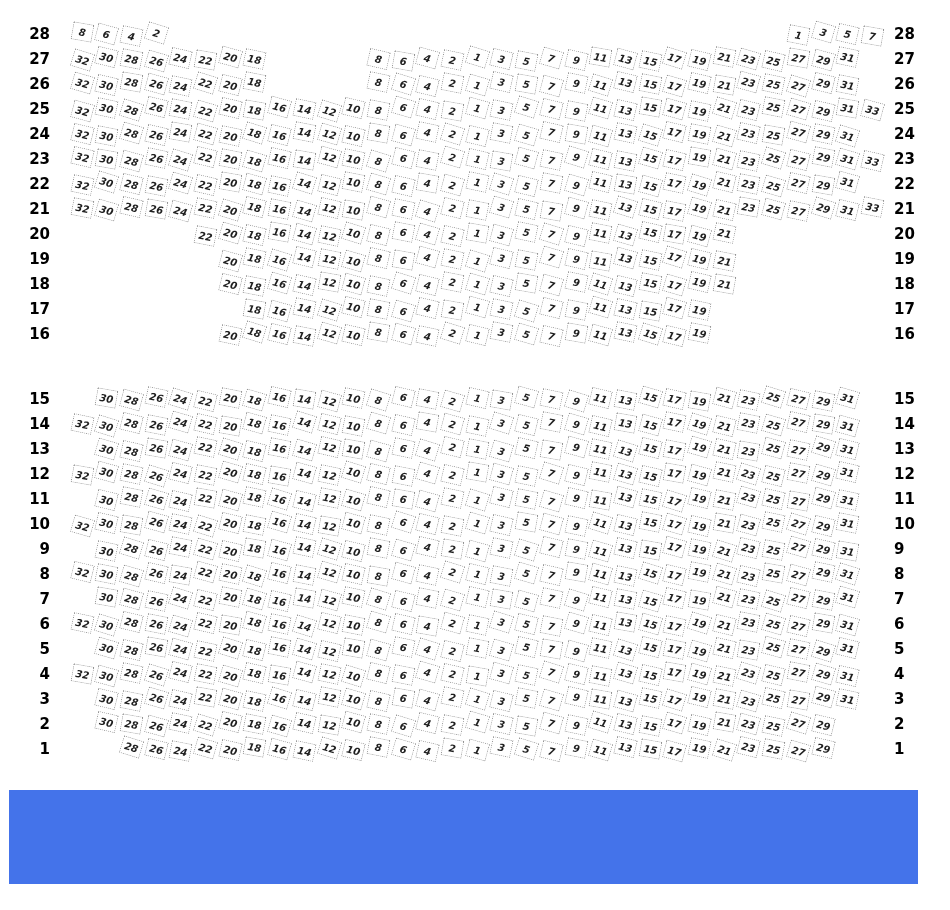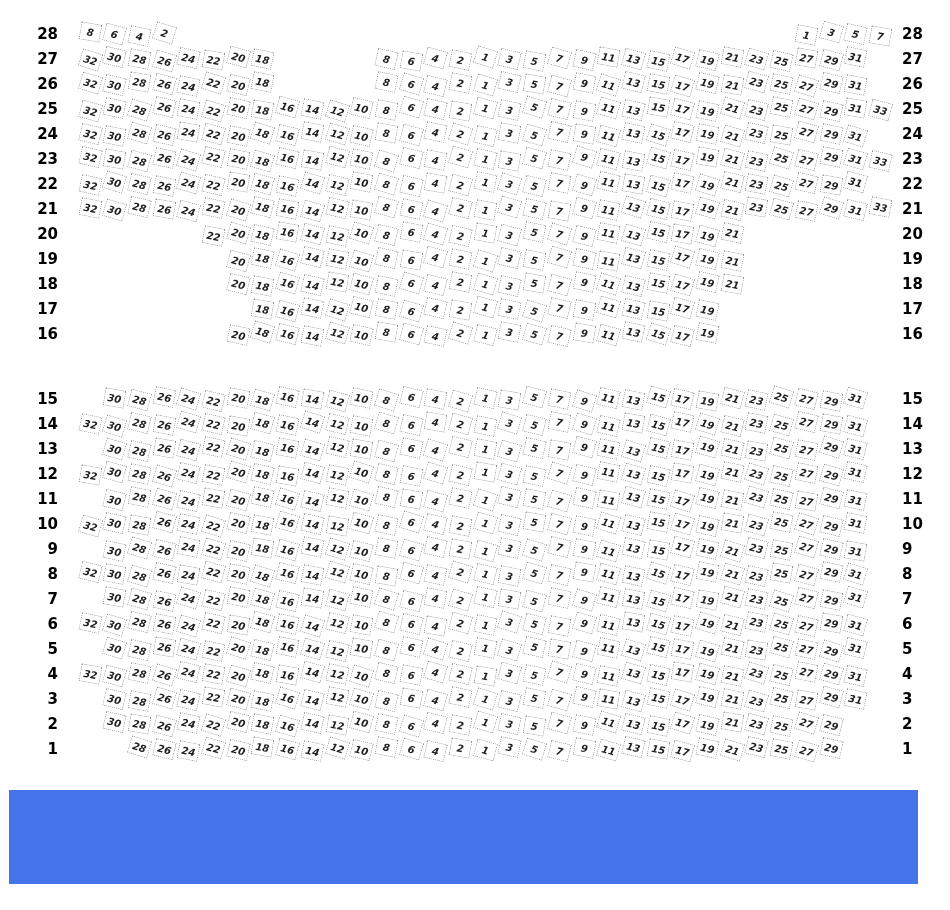--- a/index.html
+++ b/index.html
@@ -1,18 +1,18 @@
 <!DOCTYPE html>
 <html><head>
 <meta charset="utf-8">
 <style>
   html,body{margin:0;padding:0;background:#fff;}
   #canvas{position:relative;width:950px;height:910px;background:#fff;overflow:hidden;
           font-family:"DejaVu Sans","Liberation Sans",sans-serif;}
-  #seatmap{position:absolute;left:16px;top:0;width:906px;height:790px;}
+  #seatmap{position:absolute;left:8px;top:0;width:906px;height:790px;}
   .row-label{position:absolute;width:38px;font-weight:bold;font-size:15px;line-height:18px;color:#000;}
   .row-label.left{text-align:right;}
   .row-label.right{text-align:left;}
   .seat{position:absolute;width:21px;height:18px;box-sizing:border-box;
         border:1px dotted #8f8f8f;background:#fff;border-radius:1px;
         display:flex;align-items:center;justify-content:center;
         font:italic bold 10px "DejaVu Sans",sans-serif;color:#1f1f1f;cursor:pointer;}
   #stage{position:absolute;left:9px;top:790px;width:909px;height:94px;}
 </style>
 </head>

